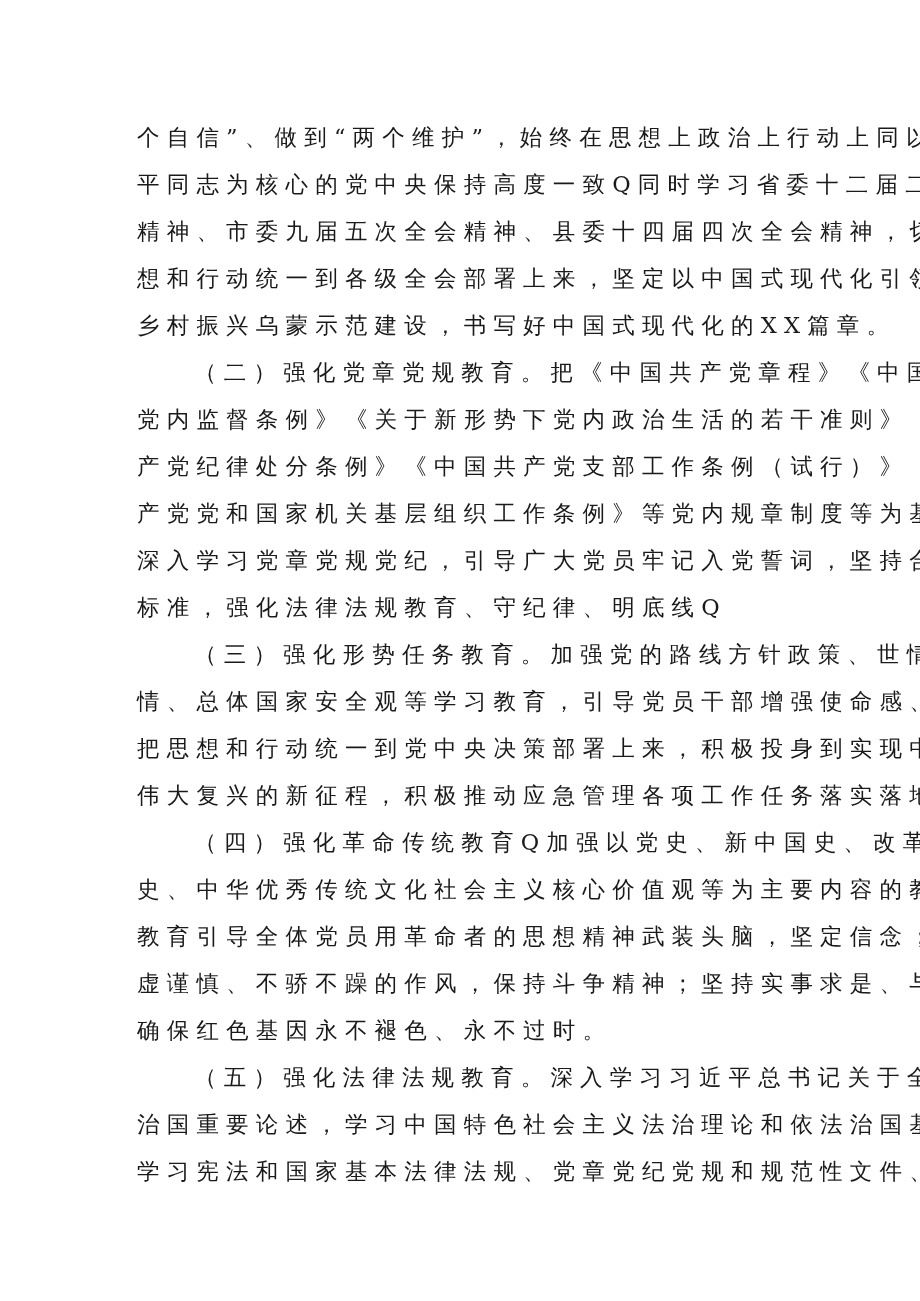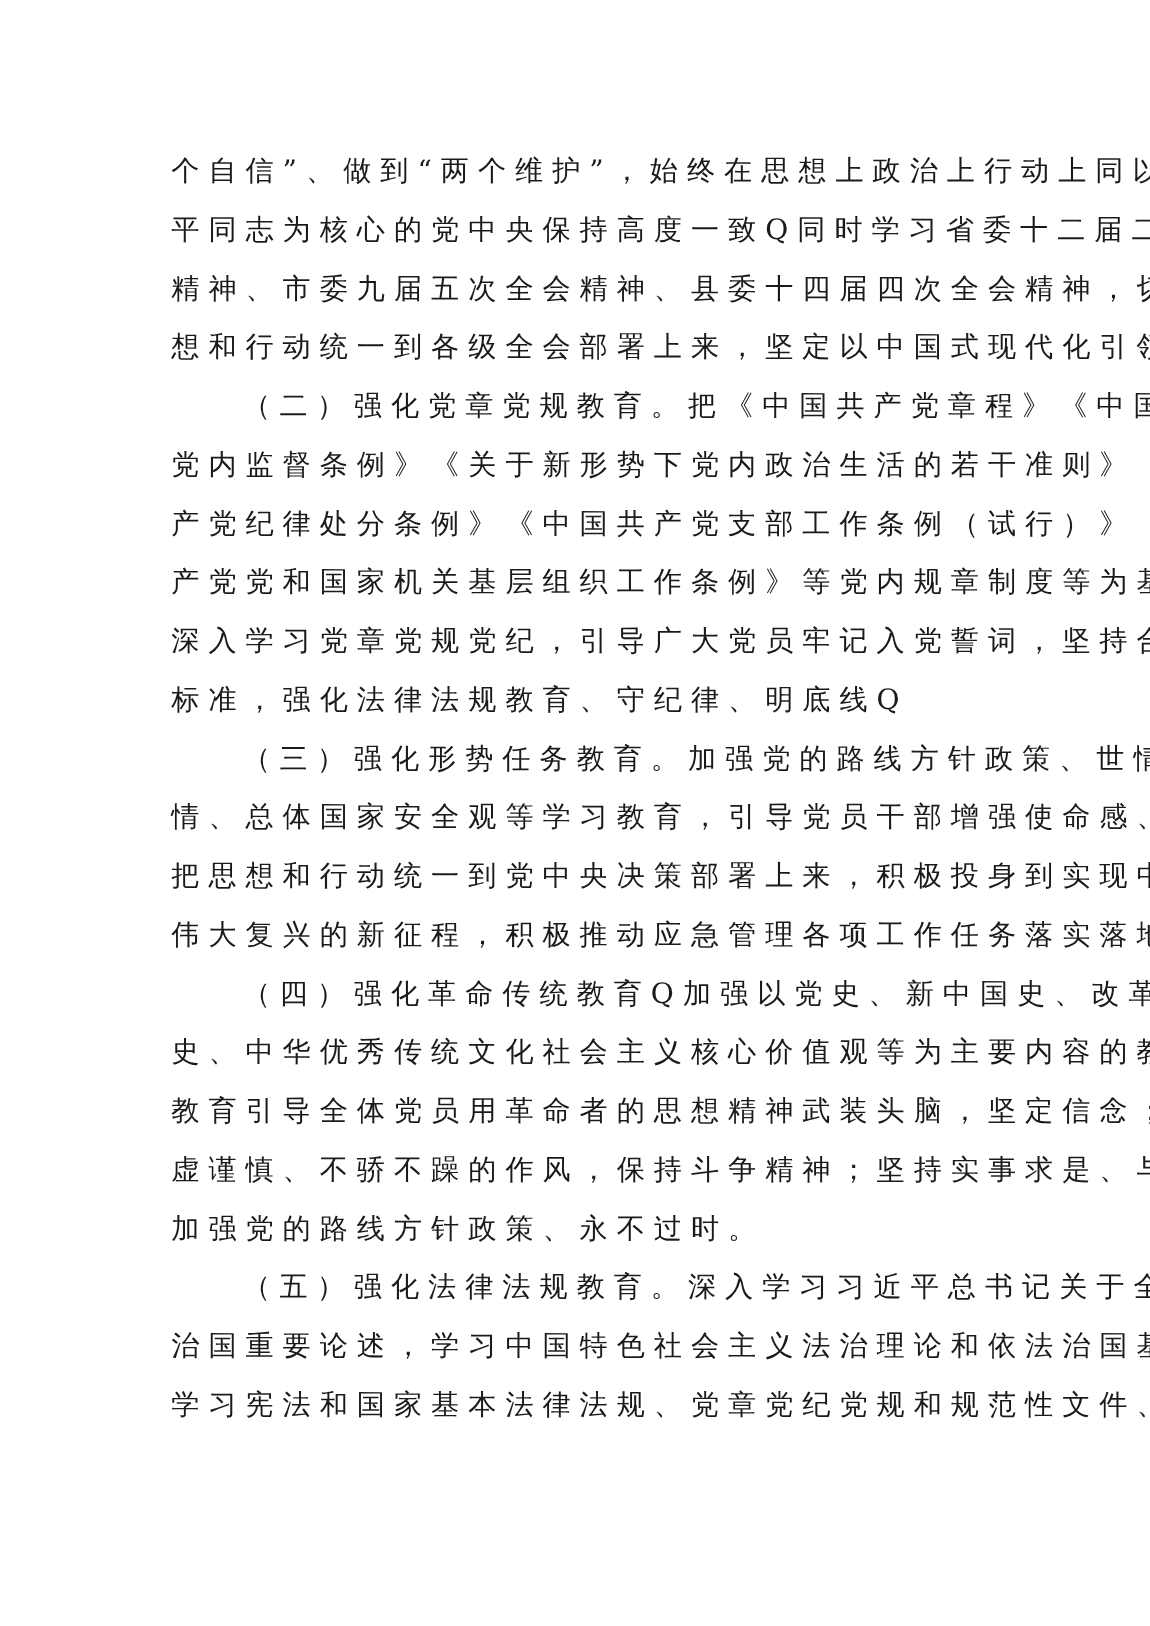--- a/index.html
+++ b/index.html
@@ -45,20 +45,21 @@
 <body>
 
 <div class="page">
   <div class="content">
 
     <div>
       <span class="line">个自信”、做到“两个维护”，始终在思想上政治上行动上同以习近</span>
       <span class="line">平同志为核心的党中央保持高度一致Q同时学习省委十二届二次全会</span>
       <span class="line">精神、市委九届五次全会精神、县委十四届四次全会精神，切实把思</span>
       <span class="line">想和行动统一到各级全会部署上来，坚定以中国式现代化引领新时代</span>
+      <span class="line">乡村振兴乌蒙示范建设，书写好中国式现代化的XX篇章。</span>
     </div>
 
     <div>
       <span class="line indent">（二）强化党章党规教育。把《中国共产党章程》《中国共产党</span>
       <span class="line">党内监督条例》《关于新形势下党内政治生活的若干准则》《中国共</span>
       <span class="line">产党纪律处分条例》《中国共产党支部工作条例（试行）》《中国共</span>
       <span class="line">产党党和国家机关基层组织工作条例》等党内规章制度等为基本教材，</span>
       <span class="line">深入学习党章党规党纪，引导广大党员牢记入党誓词，坚持合格党员</span>
       <span class="line">标准，强化法律法规教育、守纪律、明底线Q</span>
     </div>
@@ -68,21 +69,21 @@
       <span class="line">情、总体国家安全观等学习教育，引导党员干部增强使命感、责任感，</span>
       <span class="line">把思想和行动统一到党中央决策部署上来，积极投身到实现中华民族</span>
       <span class="line">伟大复兴的新征程，积极推动应急管理各项工作任务落实落地Q</span>
     </div>
 
     <div>
       <span class="line indent">（四）强化革命传统教育Q加强以党史、新中国史、改革开放</span>
       <span class="line">史、中华优秀传统文化社会主义核心价值观等为主要内容的教育培训，</span>
       <span class="line">教育引导全体党员用革命者的思想精神武装头脑，坚定信念；传承谦</span>
       <span class="line">虚谨慎、不骄不躁的作风，保持斗争精神；坚持实事求是、与时俱进，</span>
-      <span class="line">加强党的路线方针政策、永不过时。</span>
+      <span class="line">确保红色基因永不褪色、永不过时。</span>
     </div>
 
     <div>
       <span class="line indent">（五）强化法律法规教育。深入学习习近平总书记关于全面依法</span>
       <span class="line">治国重要论述，学习中国特色社会主义法治理论和依法治国基本方路，</span>
       <span class="line">学习宪法和国家基本法律法规、党章党纪党规和规范性文件、法治建</span>
     </div>
 
   </div>
 </div>

